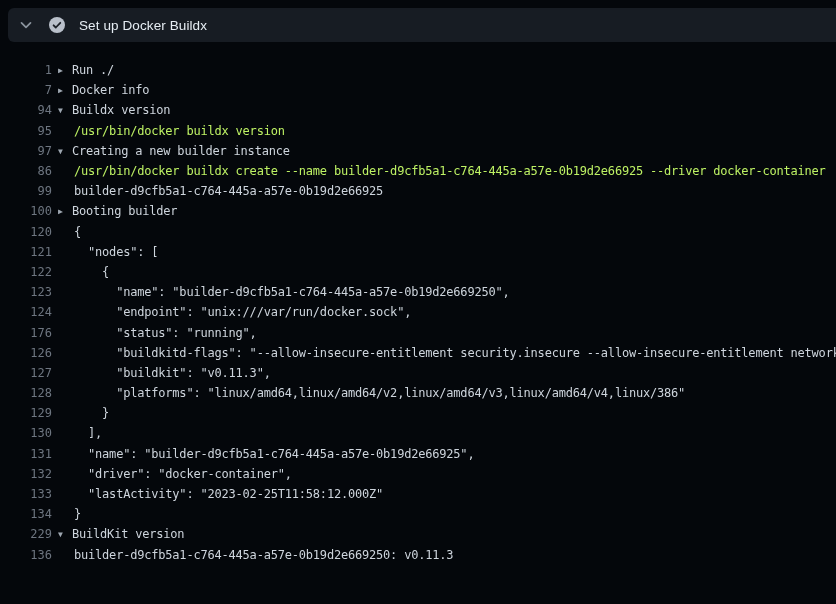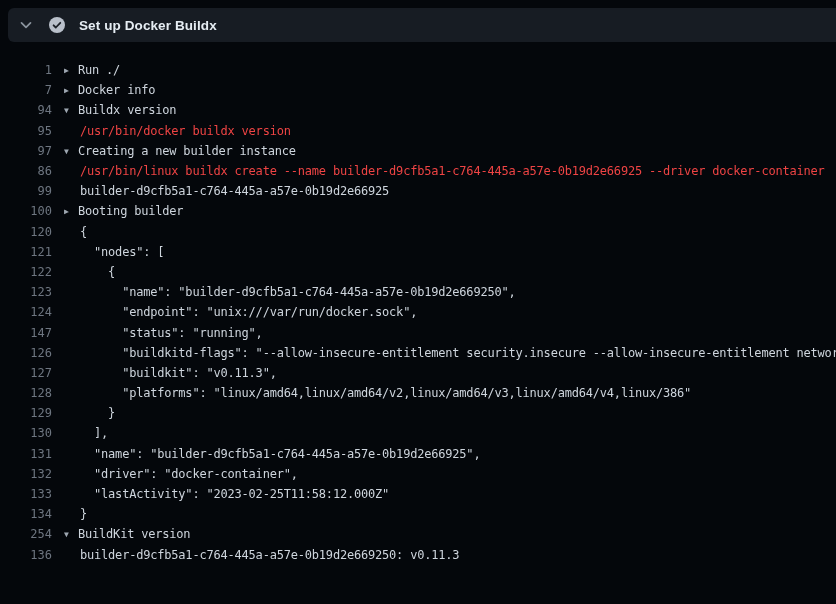--- a/index.html
+++ b/index.html
@@ -23,21 +23,21 @@
   .chev-btn {
     width: 16px; height: 16px; flex: none;
     display: flex; align-items: center; justify-content: center;
     background: none; border: none; padding: 0; cursor: pointer;
   }
   .status-circle { width: 16px; height: 16px; flex: none; margin-left: 15px; }
   .step-title {
     margin-left: 14px;
     color: #e6edf3;
     font-size: 13.5px;
-    font-weight: 700;
+    font-weight: 400;
     letter-spacing: 0.1px;
   }
   .log-body {
     position: absolute;
     top: 42px; left: 0; right: 0; bottom: 0;
     padding-top: 18px;
     overflow: hidden;
   }
   .row {
     display: flex;
@@ -46,28 +46,28 @@
     font-family: "DejaVu Sans Mono", monospace;
     font-size: 12px;
   }
   .num {
     width: 52px; flex: none;
     text-align: right;
     color: #6e7681;
     cursor: pointer;
   }
   .content {
-    margin-left: 12px;
+    margin-left: 6px;
     white-space: pre;
     letter-spacing: -0.2px;
     color: #ced5dd;
     flex: none;
   }
   .content.out, .content.cmd { padding-left: 16px; }
-  .content.cmd { color: #ef4444; }
+  .content.cmd { color: #bef264; }
   .content.group { cursor: pointer; }
   .arrow {
     display: inline-block;
     width: 14px;
     font-size: 8px;
     color: #9ea7b1;
     letter-spacing: 0;
     vertical-align: 1px;
   }
 </style>
@@ -111,21 +111,21 @@
   </div>
 
 
   <div class="row">
     <span class="num">97</span>
     <span class="content group"><span class="arrow">▼</span><span>Creating a new builder instance</span></span>
   </div>
 
   <div class="row">
     <span class="num">86</span>
-    <span class="content cmd">/usr/bin/linux buildx create --name builder-d9cfb5a1-c764-445a-a57e-0b19d2e66925 --driver docker-container</span>
+    <span class="content cmd">/usr/bin/docker buildx create --name builder-d9cfb5a1-c764-445a-a57e-0b19d2e66925 --driver docker-container</span>
   </div>
 
   <div class="row">
     <span class="num">99</span>
     <span class="content out">builder-d9cfb5a1-c764-445a-a57e-0b19d2e66925</span>
   </div>
 
   <div class="row">
     <span class="num">100</span>
     <span class="content group"><span class="arrow">▶</span><span>Booting builder</span></span>
@@ -151,21 +151,21 @@
     <span class="num">123</span>
     <span class="content out">      "name": "builder-d9cfb5a1-c764-445a-a57e-0b19d2e669250",</span>
   </div>
 
   <div class="row">
     <span class="num">124</span>
     <span class="content out">      "endpoint": "unix:///var/run/docker.sock",</span>
   </div>
 
   <div class="row">
-    <span class="num">147</span>
+    <span class="num">176</span>
     <span class="content out">      "status": "running",</span>
   </div>
 
   <div class="row">
     <span class="num">126</span>
     <span class="content out">      "buildkitd-flags": "--allow-insecure-entitlement security.insecure --allow-insecure-entitlement network.host",</span>
   </div>
 
   <div class="row">
     <span class="num">127</span>
@@ -201,21 +201,21 @@
     <span class="num">133</span>
     <span class="content out">  "lastActivity": "2023-02-25T11:58:12.000Z"</span>
   </div>
 
   <div class="row">
     <span class="num">134</span>
     <span class="content out">}</span>
   </div>
 
   <div class="row">
-    <span class="num">254</span>
+    <span class="num">229</span>
     <span class="content group"><span class="arrow">▼</span><span>BuildKit version</span></span>
   </div>
 
   <div class="row">
     <span class="num">136</span>
     <span class="content out">builder-d9cfb5a1-c764-445a-a57e-0b19d2e669250: v0.11.3</span>
   </div>
 </div>
 
 </body></html>

